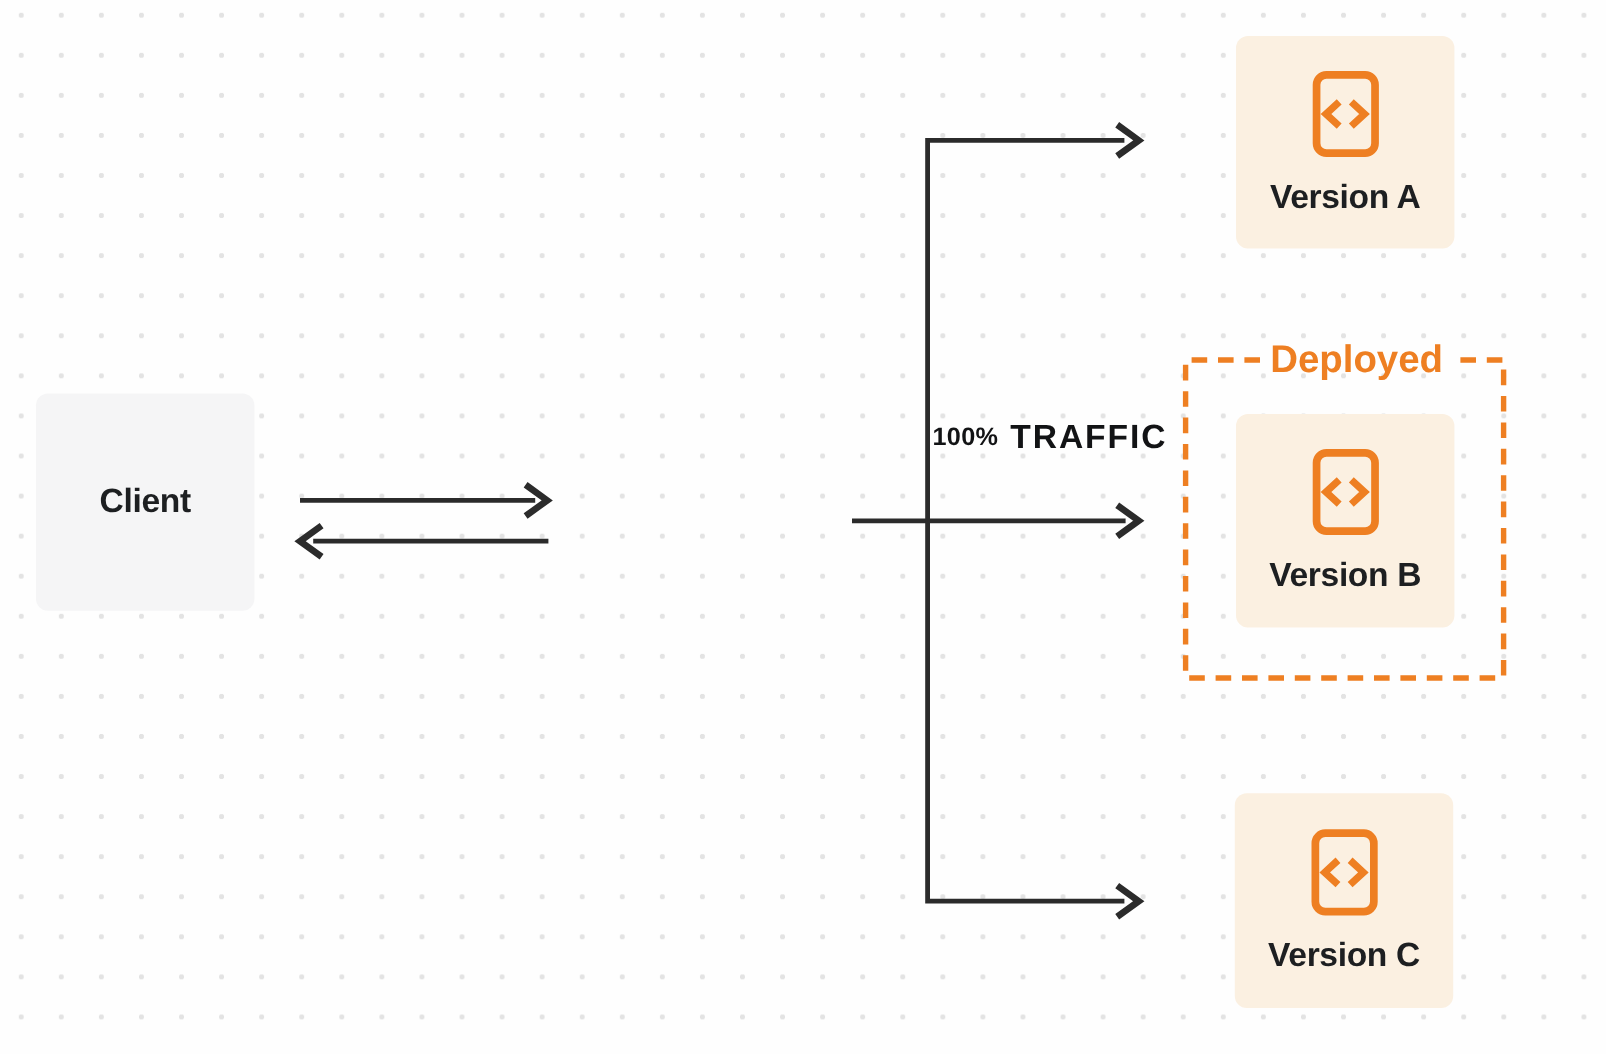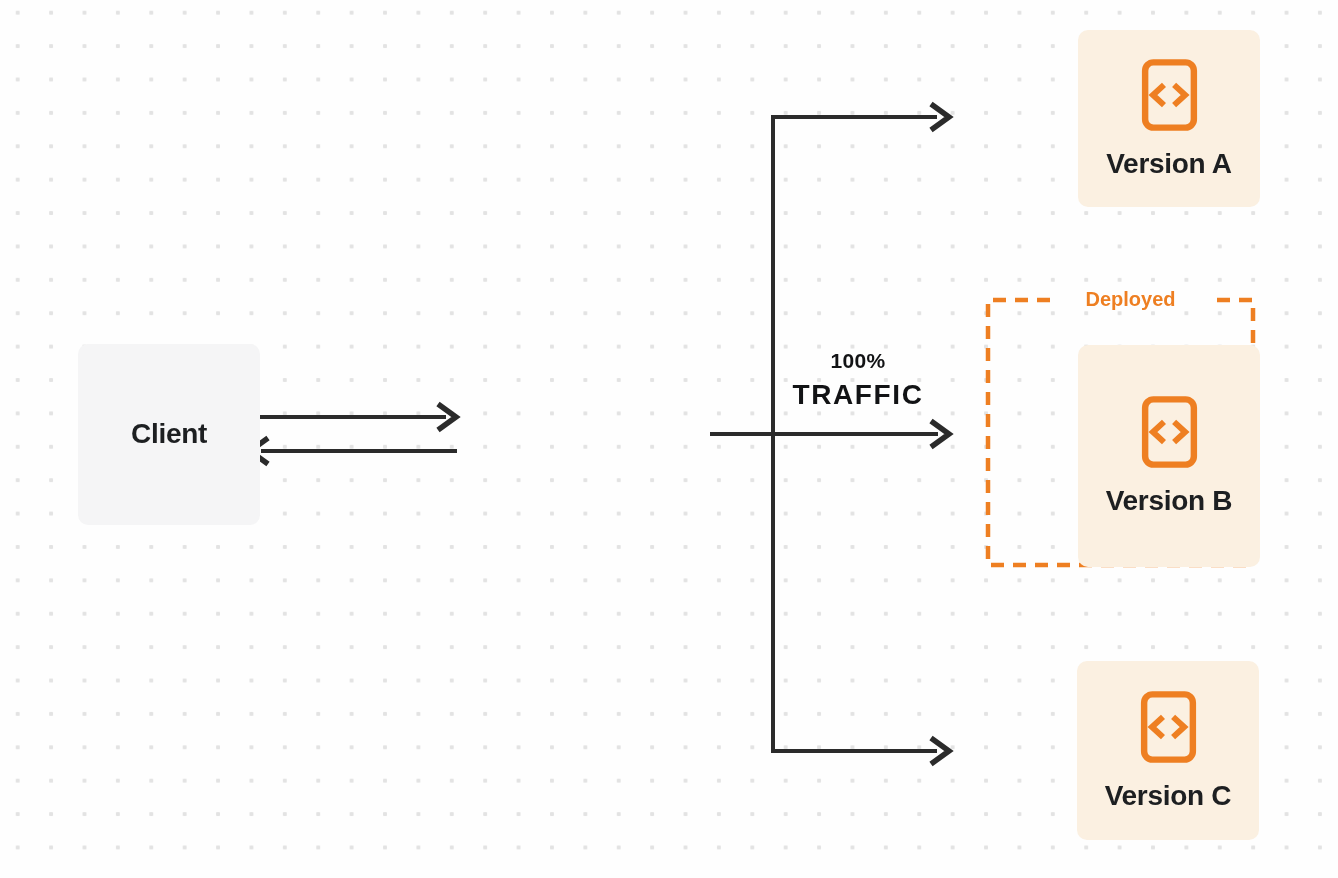--- a/index.html
+++ b/index.html
@@ -28,46 +28,45 @@
   #connectors{
     position:absolute;left:0;top:0;width:1338px;height:878px;
     pointer-events:none;
   }
   .node{
     position:absolute;
     border-radius:10px;
     display:flex;flex-direction:column;
     align-items:center;justify-content:center;
     gap:17px;
-    margin-left:48px;
   }
   .node.cream{background:var(--cream);}
   .node.gray{background:var(--gray-node);}
   .node-label{
     font-size:28px;font-weight:700;color:var(--ink);
     letter-spacing:-0.3px;line-height:1.1;
     white-space:nowrap;
   }
-  #node-client{left:30px;top:344px;width:182px;height:181px;}
+  #node-client{left:30px;top:328px;width:182px;height:181px;}
   #node-worker{left:492px;top:345px;width:183px;height:180px;}
   #node-version-a{left:1030px;top:30px;width:182px;height:177px;}
-  #node-version-b{left:1030px;top:345px;width:182px;height:222px;}
+  #node-version-b{left:1030px;top:345px;width:182px;height:178px;}
   #node-version-c{left:1029px;top:661px;width:182px;height:179px;}
   .icon-wrap{display:flex;align-items:center;justify-content:center;}
   #traffic-label{
     position:absolute;left:777px;top:350px;width:162px;
-    display:flex;flex-direction:column;align-items:center;gap:10px;
+    display:flex;align-items:center;gap:10px;
     color:#121315;
   }
   #traffic-label .pct{font-size:21px;font-weight:700;letter-spacing:0.3px;line-height:1;}
   #traffic-label .word{font-size:28px;font-weight:700;letter-spacing:1.6px;line-height:1;}
   #deployed-label{
     position:absolute;left:1053px;top:285px;width:155px;height:28px;
     display:flex;align-items:center;justify-content:center;
-    font-size:20px;font-weight:700;color:var(--accent);
+    font-size:32px;font-weight:700;color:var(--accent);
     white-space:nowrap;line-height:1;
   }
 </style>
 </head>
 <body>
 
 <div id="canvas">
 
   <svg id="connectors" viewBox="0 0 1338 878" xmlns="http://www.w3.org/2000/svg">
     <g fill="none" stroke="#2B2B2B" stroke-width="4">

